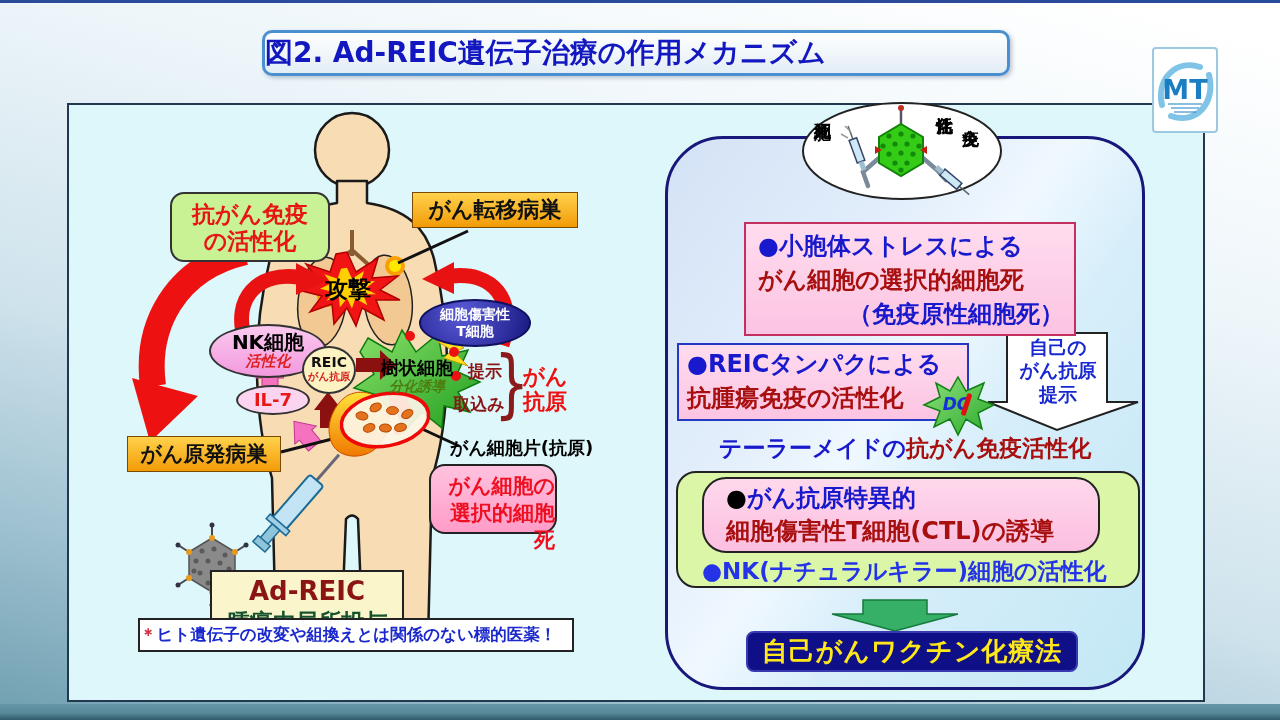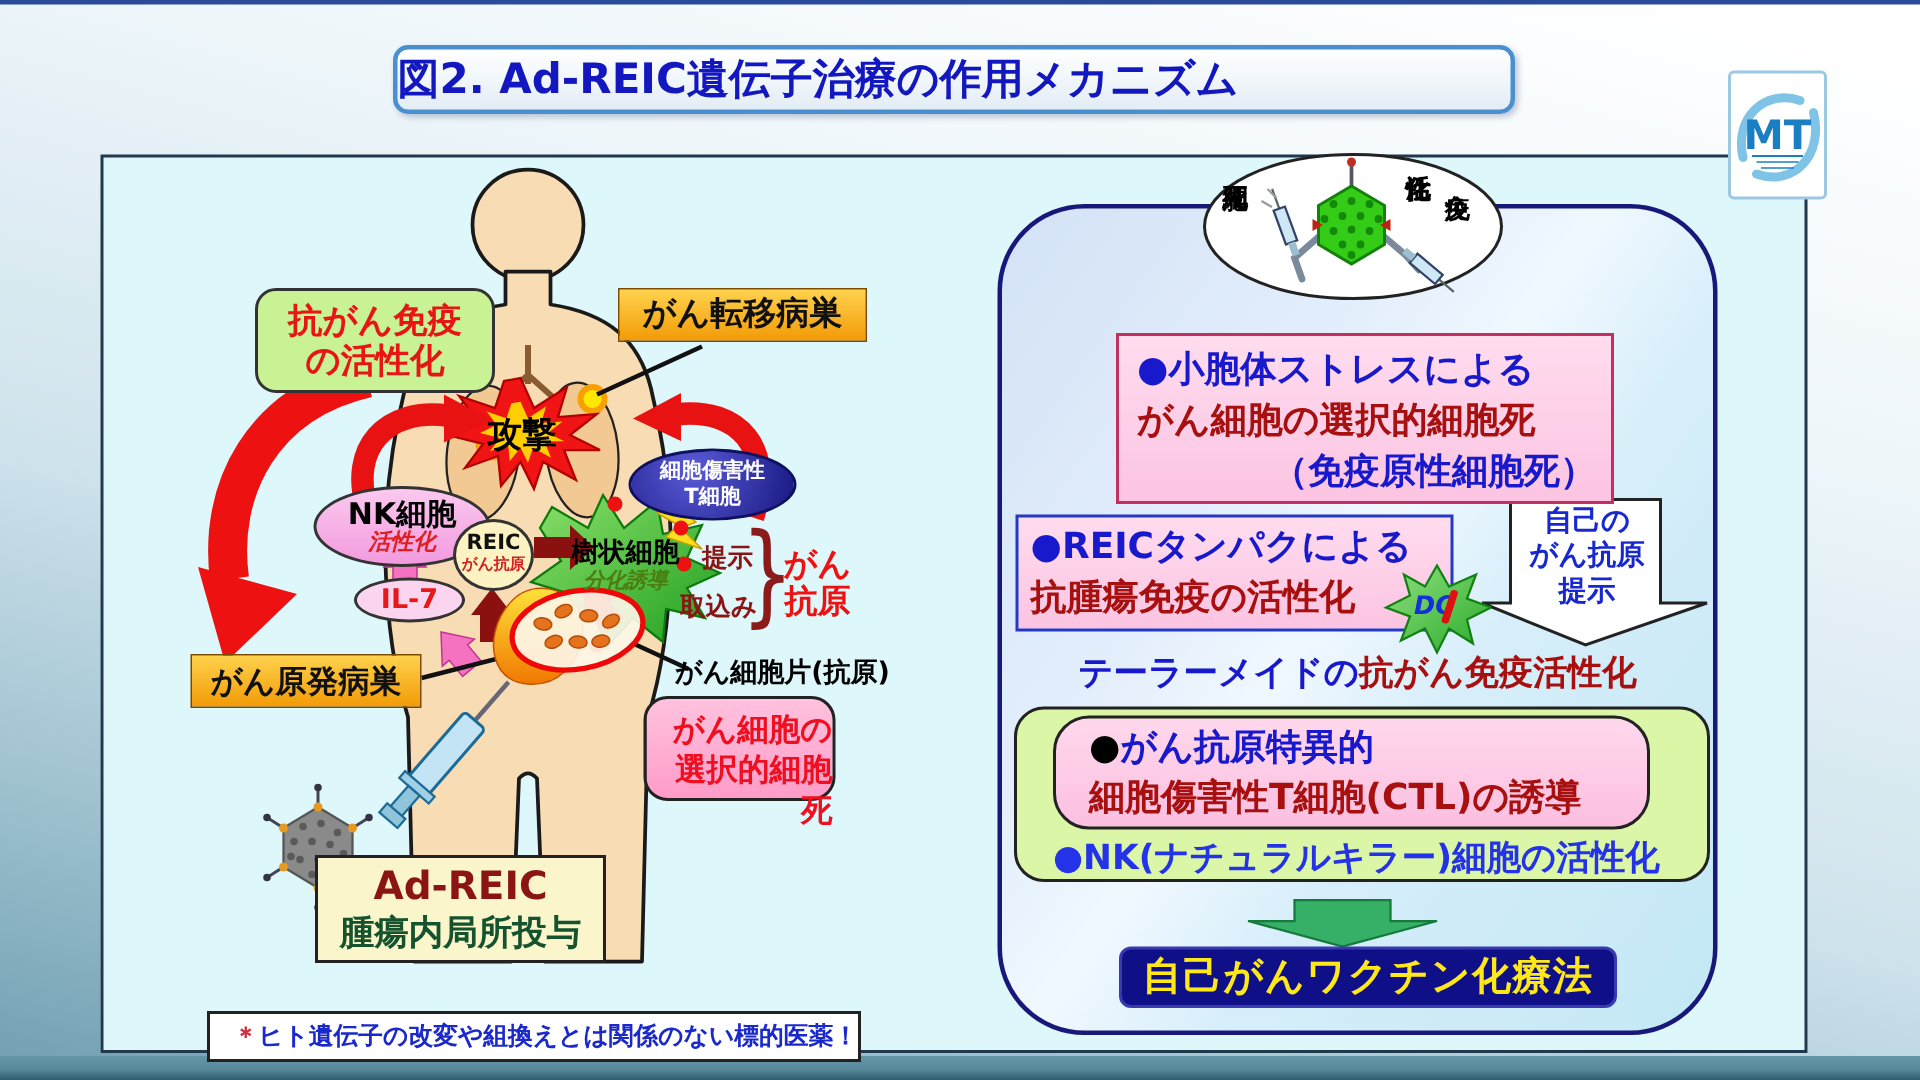--- a/index.html
+++ b/index.html
@@ -90,22 +90,22 @@
   .selective-box { left:393px; top:464px; width:128px; height:70px;
     background:linear-gradient(#ffc2de,#ff9cc8); border:2px solid #222; border-radius:16px;
     text-align:right; padding-top:7px;
     font-size:21px; line-height:27px; font-weight:bold; color:#ee1020;margin-left:36px; }
 
   .adreic-box { left:210px; top:570px; width:194px; height:72px;
     background:#faf5cb; border:2px solid #222; text-align:center; padding-top:3px; }
   .adreic-l1 { font-size:26px; font-weight:bold; color:#8b1414; line-height:32px; }
   .adreic-l2 { font-size:23px; font-weight:bold; color:#14532d; line-height:30px; }
 
-  .footnote-box { left:138px; top:674px; width:436px; height:34px;
-    background:#fff; border:2px solid #222; text-align:right;
+  .footnote-box { left:138px; top:618px; width:436px; height:34px;
+    background:#fff; border:2px solid #222; text-align:left;
     font-size:16.5px; font-weight:bold; line-height:29px; }
   .footnote-mark { color:#d03040; }
   .footnote-text { color:#1a28cc; }
 
   .vtext { writing-mode:vertical-rl; text-orientation:upright;
     font-weight:bold; color:#000; z-index:5; }
   .virus-left-label { left:812px; top:110px; height:84px; font-size:17px; }
   .virus-right-label1 { left:934px; top:103px; height:76px; font-size:17px; }
   .virus-right-label2 { left:960px; top:116px; height:56px; font-size:17px; }
 

